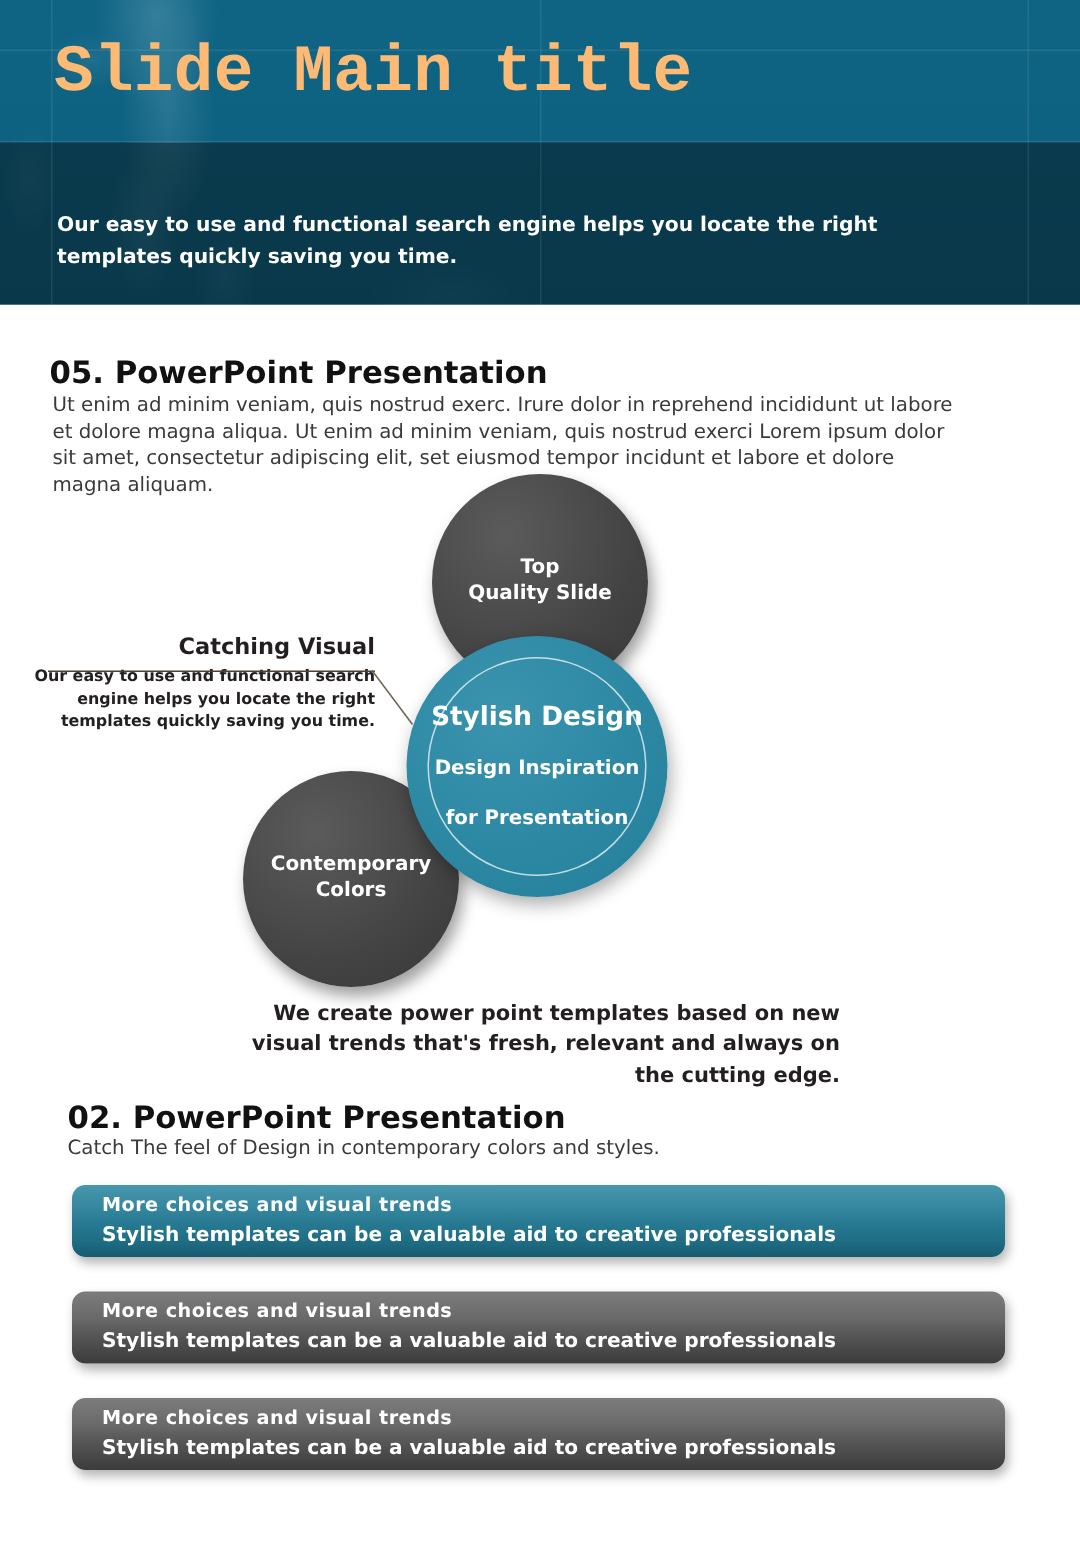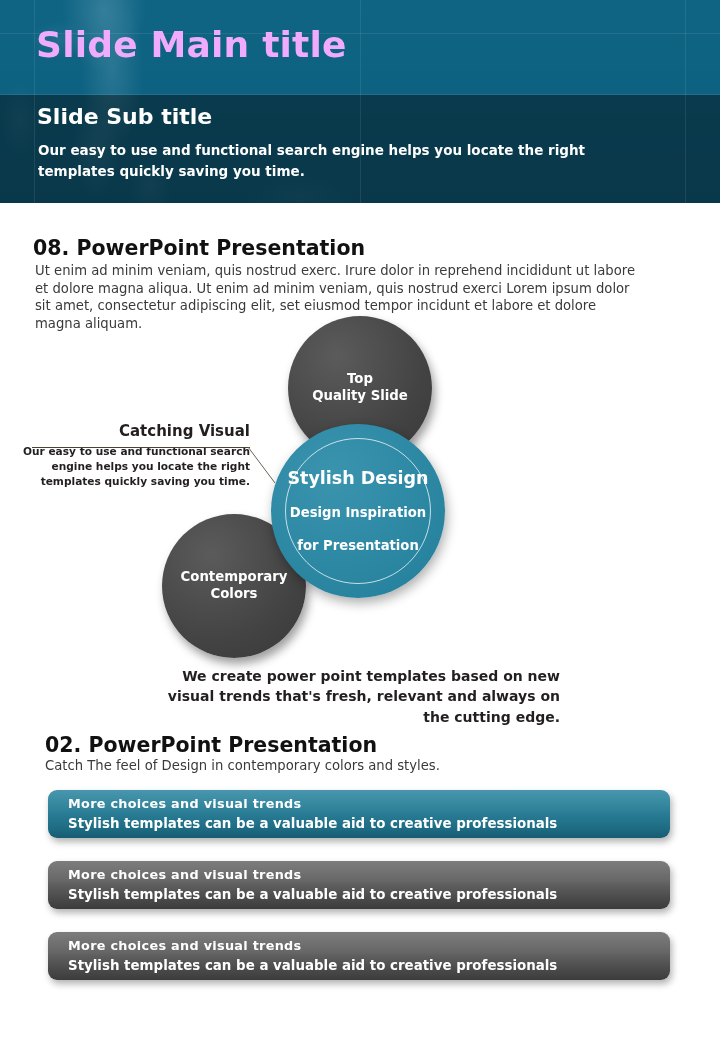--- a/index.html
+++ b/index.html
@@ -20,22 +20,22 @@
          linear-gradient(#16556e,#0c3b4d);}
   .band-top{position:absolute;left:0;top:0;width:720px;height:95px;background:rgba(14,104,138,.80);}
   .band-bot{position:absolute;left:0;top:95px;width:720px;height:108px;background:rgba(8,56,74,.84);}
   .gl{position:absolute;background:rgba(255,255,255,.085);}
   .gl.v1{left:360px;top:0;width:1px;height:203px;}
   .gl.v2{left:685px;top:0;width:1px;height:203px;}
   .gl.v3{left:34px;top:0;width:1px;height:203px;}
   .gl.h1{left:0;top:33px;width:720px;height:1px;}
   .gl.h2{left:0;top:94px;width:720px;height:1px;}
 
-  .main-title{position:absolute;left:36px;top:27px;font-size:36px;font-weight:bold;
-              color:#f0abfc;letter-spacing:.2px;line-height:1;}
+  .main-title{position:absolute;left:36px;top:27px;font-size:44px;font-weight:bold;
+              color:#fdba74;letter-spacing:.2px;line-height:1;font-family:Liberation Mono, monospace;}
   .sub-title{position:absolute;left:37px;top:106px;font-size:22px;font-weight:bold;color:#fff;line-height:1;}
   .sub-desc{position:absolute;left:38px;top:140px;width:580px;font-size:13.5px;font-weight:bold;
             color:#fff;line-height:1.55;}
 
   
   .sec1-title{position:absolute;left:33px;top:236px;font-size:20.5px;font-weight:bold;color:#111;}
   .sec1-body{position:absolute;left:35px;top:262px;width:608px;font-size:13.2px;color:#3a3a3a;line-height:1.33;}
 
   
   .diagram{position:absolute;left:0;top:305px;width:720px;height:360px;}
@@ -89,25 +89,24 @@
 <div class="header">
   <div class="sky"></div>
   <div class="band-top"></div>
   <div class="band-bot"></div>
   <div class="gl v3"></div>
   <div class="gl v1"></div>
   <div class="gl v2"></div>
   <div class="gl h1"></div>
   <div class="gl h2"></div>
   <div class="main-title">Slide Main title</div>
-  <div class="sub-title">Slide Sub title</div>
   <div class="sub-desc">Our easy to use and functional search engine helps you locate the right templates quickly saving you time.</div>
 </div>
 
-<div class="sec1-title">08. PowerPoint Presentation</div>
+<div class="sec1-title">05. PowerPoint Presentation</div>
 <div class="sec1-body">Ut enim ad minim veniam, quis nostrud exerc. Irure dolor in reprehend incididunt ut labore et dolore magna aliqua. Ut enim ad minim veniam, quis nostrud exerci  Lorem ipsum dolor sit amet, consectetur adipiscing elit, set eiusmod tempor incidunt et labore et dolore magna aliquam.</div>
 
 <div class="diagram">
 
   <div class="circ gray c-top">
     <div>
       <div>Top</div>
       <div>Quality Slide</div>
     </div>
   </div>

